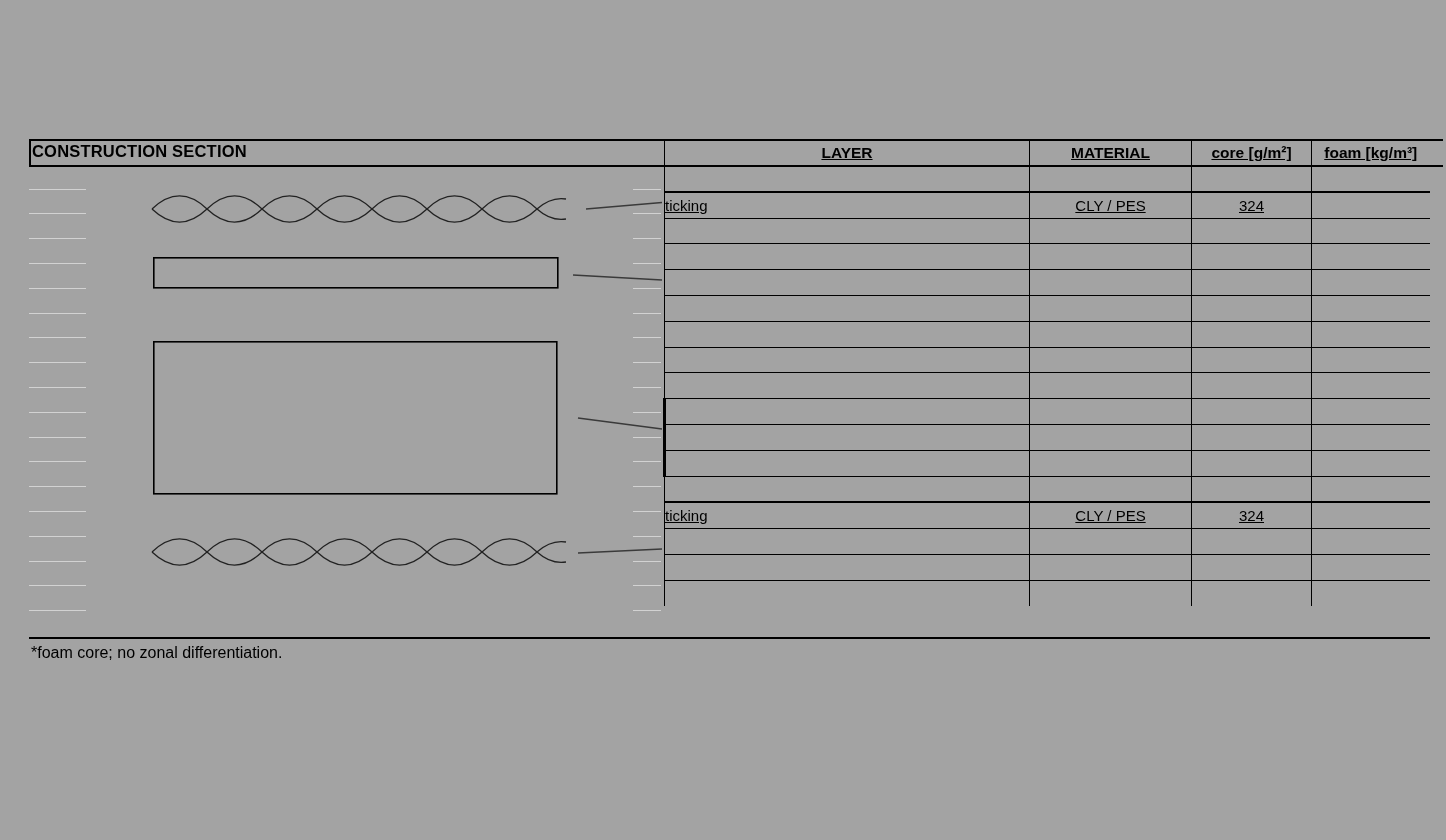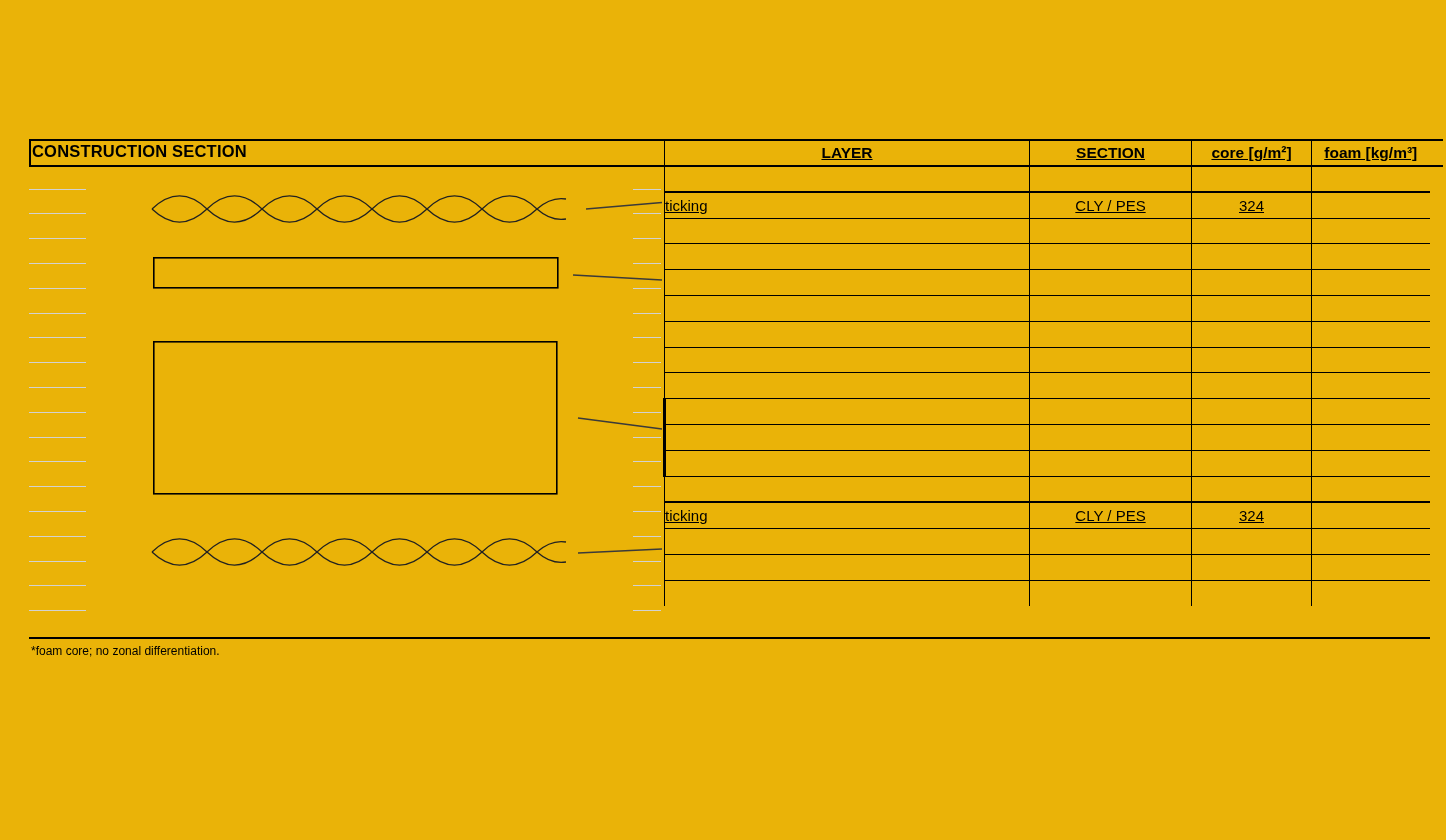--- a/index.html
+++ b/index.html
@@ -1,17 +1,17 @@
 <!DOCTYPE html>
 <html><head>
 <meta charset="utf-8">
 <style>
   html,body{margin:0;padding:0;background:#fff;}
   .sheet{
-    position:relative;width:1446px;height:840px;background:#eab308;
+    position:relative;width:1446px;height:840px;background:#a3a3a3;
     font-family:"Liberation Sans", sans-serif;color:#000;overflow:hidden;
   }
   .cs-title{
     position:absolute;left:32px;top:142px;font-size:16.5px;font-weight:bold;
     letter-spacing:.2px;white-space:nowrap;
   }
   .hline{position:absolute;background:#000;}
   .vline{position:absolute;background:#000;}
   .dash{position:absolute;height:1px;background:#d2d2d2;}
   svg.diagram{position:absolute;left:0;top:0;pointer-events:none;}
@@ -26,21 +26,21 @@
   }
   table.spec td{
     height:24.8px;font-size:15px;padding:0;border-left:1px solid #000;
     border-top:1px solid #000;white-space:nowrap;overflow:visible;
   }
   table.spec tr.first td{border-top:none;}
   table.spec tr.section-start td{border-top-width:2px;margin-top:12px;}
   table.spec tr.bold-left td:first-child{border-left-width:3px;}
   td.c-layer{text-align:left;padding-left:5px;}
   td.c-val{text-align:center;}
-  .footnote{position:absolute;left:31px;top:644px;font-size:12px;white-space:nowrap;}
+  .footnote{position:absolute;left:31px;top:644px;font-size:16px;white-space:nowrap;}
 </style>
 </head>
 <body>
 
 <div class="sheet">
 
   <div id="dashes">
       <div class="dash" style="left: 29px; top: 188.6px; width: 57px;"></div>
       <div class="dash" style="left: 633px; top: 188.6px; width: 28px;"></div>
       <div class="dash" style="left: 29px; top: 213.4px; width: 57px;"></div>
@@ -113,21 +113,21 @@
   <table class="spec">
     <colgroup>
       <col style="width:365px">
         <col style="width:162px">
         <col style="width:120px">
         <col style="width:118px">
     </colgroup>
     <thead>
       <tr>
         <th>LAYER</th>
-        <th>SECTION</th>
+        <th>MATERIAL</th>
         <th>core [g/m²]</th>
         <th>foam [kg/m³]</th>
       </tr>
     </thead>
     <tbody id="tbody">
         <tr class="first">
           <td class="c-layer"></td>
           <td class="c-val"></td>
           <td class="c-val"></td>
           <td class="c-val"></td>

